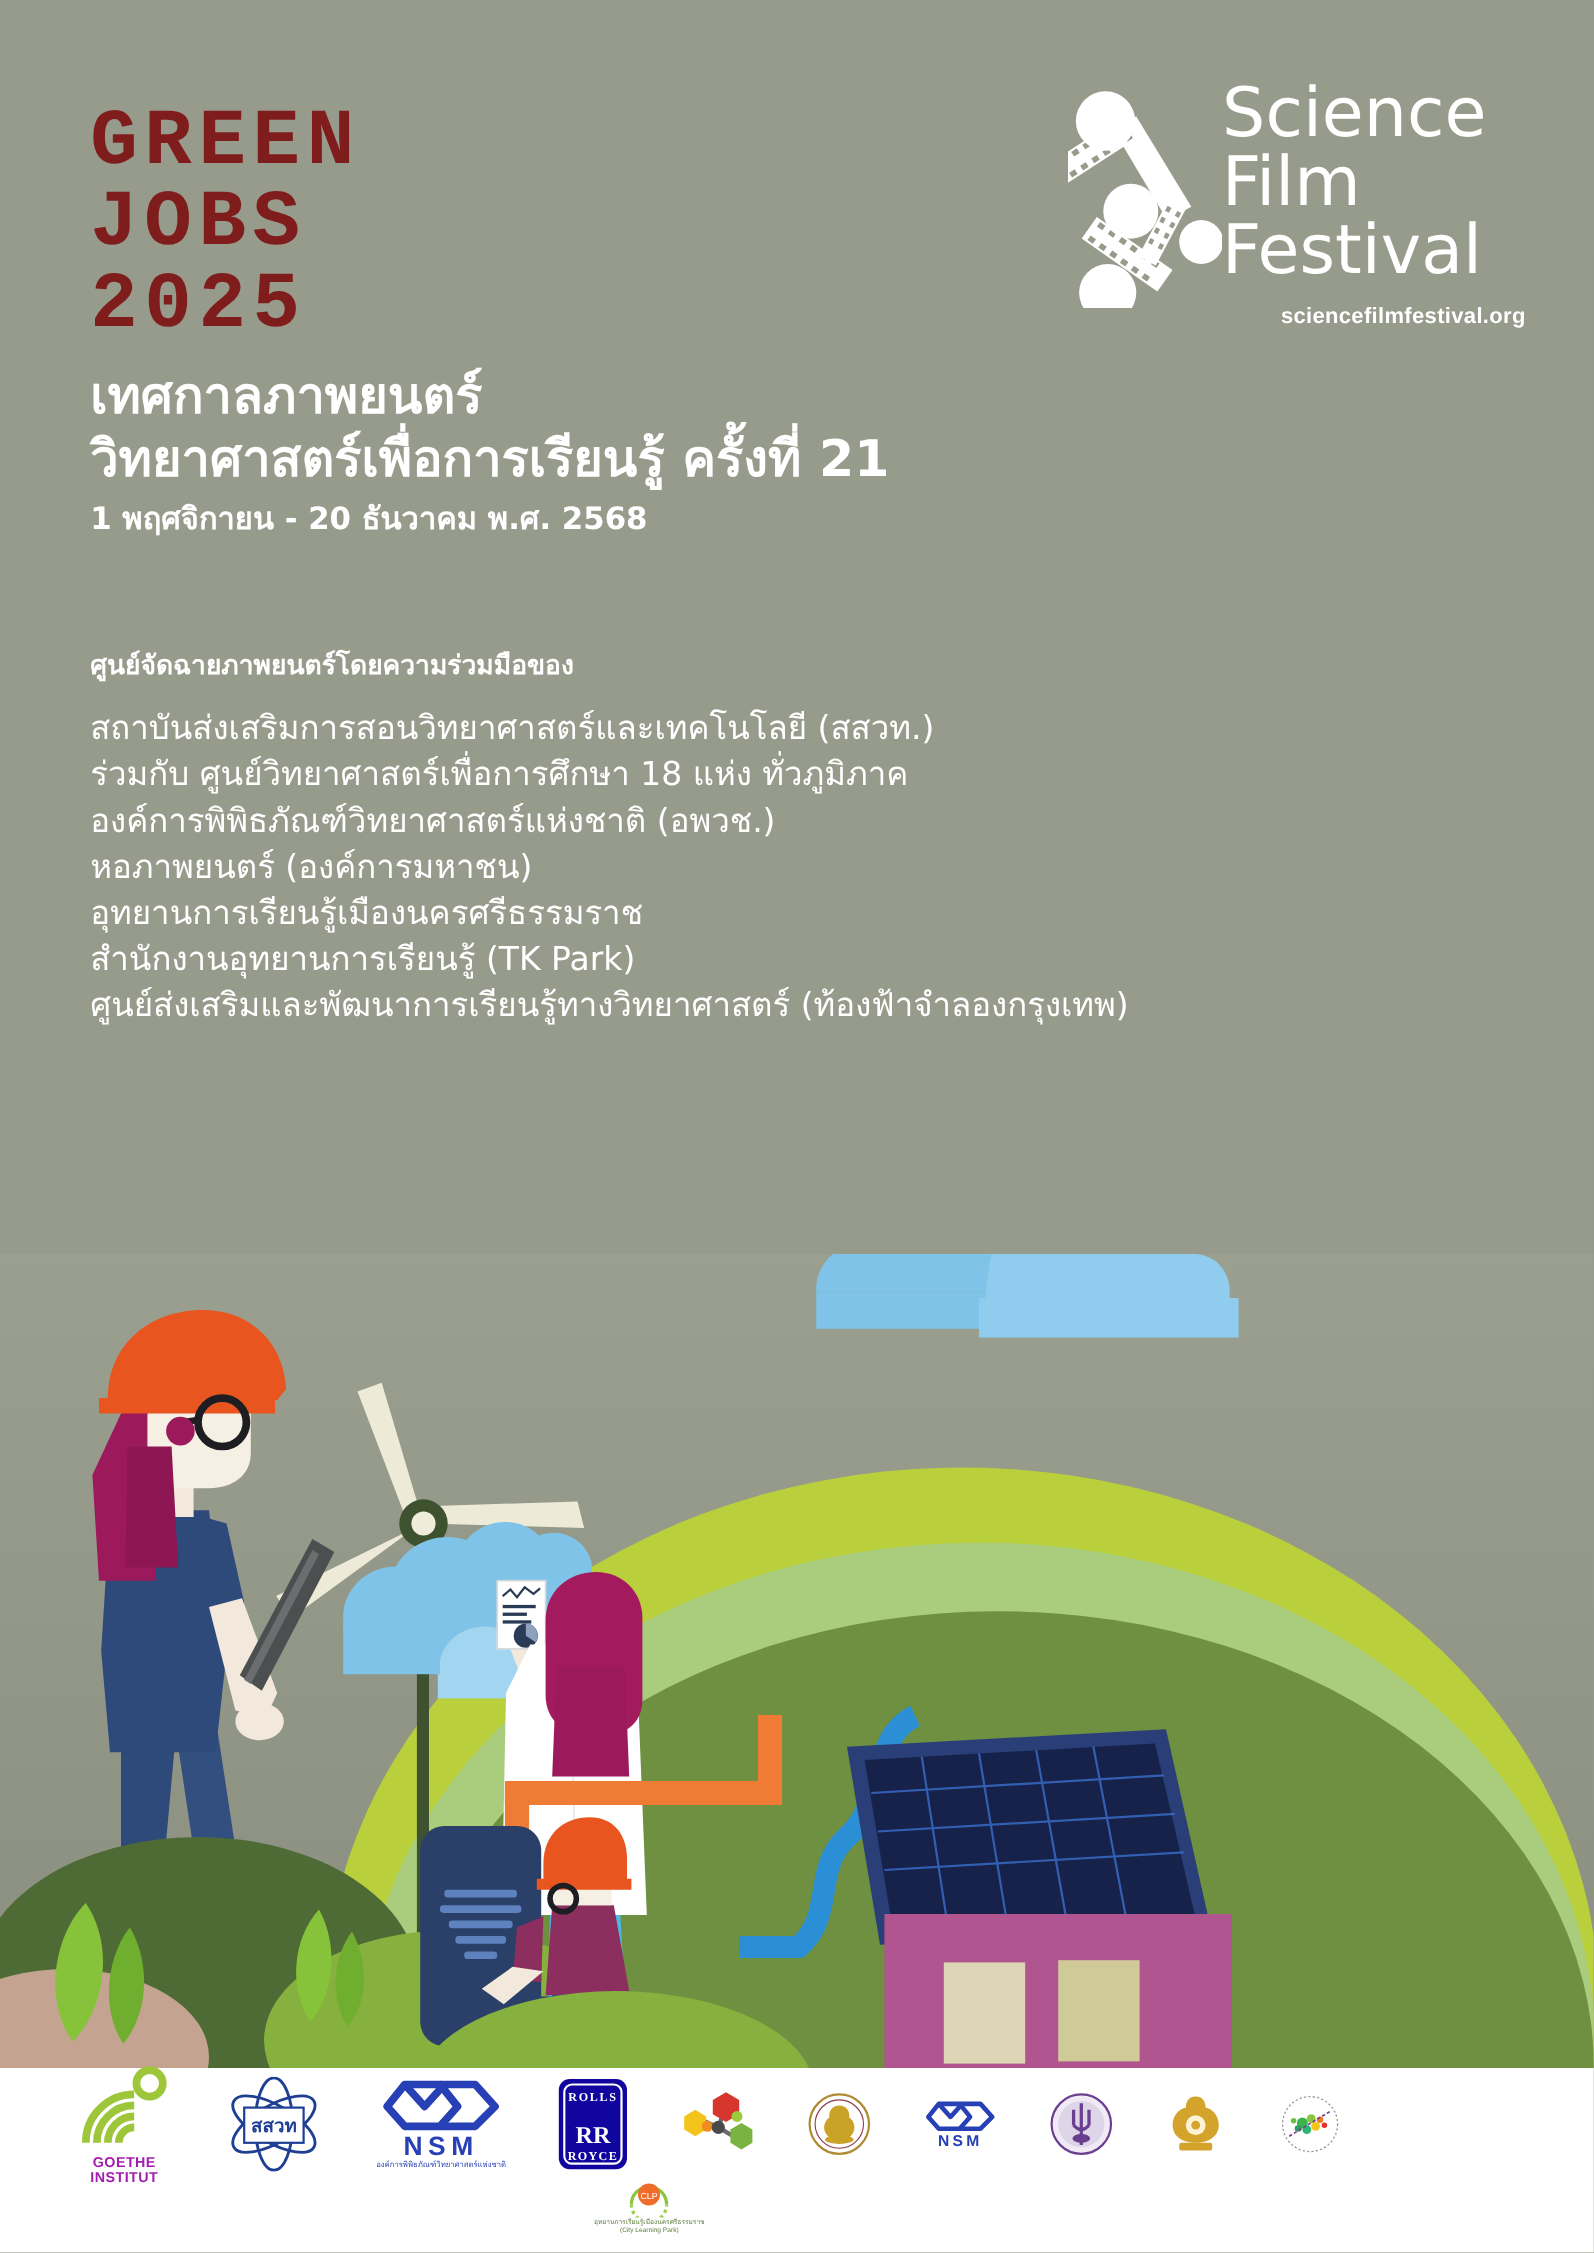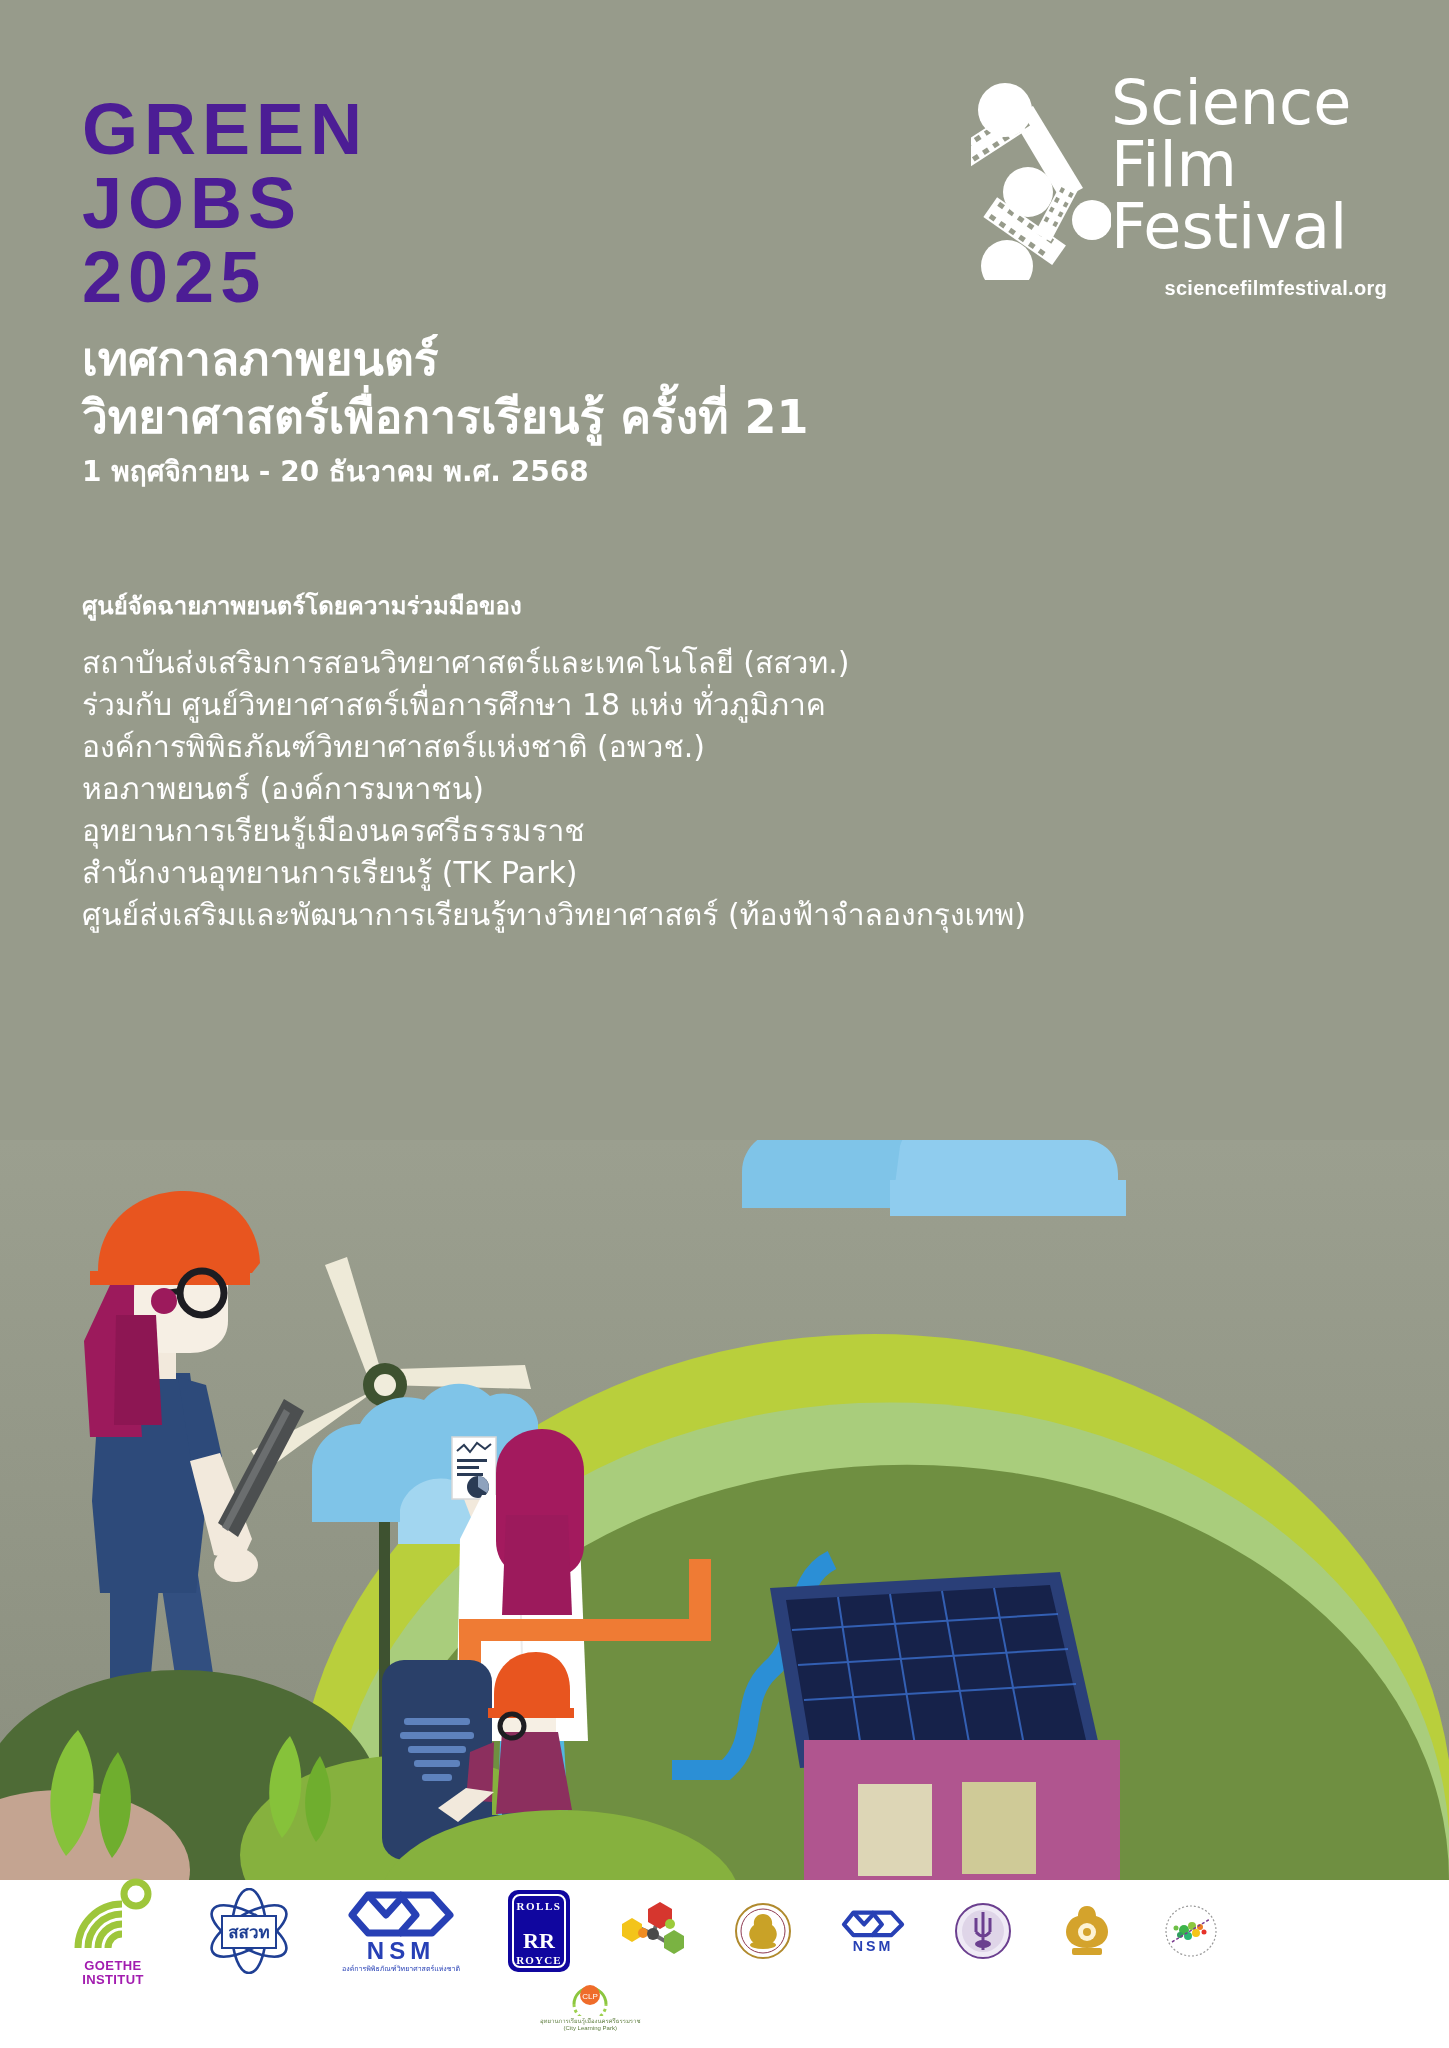--- a/index.html
+++ b/index.html
@@ -6,23 +6,23 @@
   body{
     width:1449px;height:2048px;overflow:hidden;
     font-family:"Liberation Sans","DejaVu Sans",sans-serif;
     background:#979b8b;
   }
   .poster{position:relative;width:1449px;height:2048px;background:#979b8b;overflow:hidden;}
 
   
   .headline{
     position:absolute;left:82px;top:92px;
-    color:#4c1d95;font-weight:800;
+    color:#7f1d1d;font-weight:800;
     font-size:72px;line-height:74px;letter-spacing:6px;
-    font-family:Liberation Sans, sans-serif;
+    font-family:Liberation Mono, monospace;
     text-transform:uppercase;
   }
   .headline div{white-space:nowrap;}
 
   
   .sff{position:absolute;right:58px;top:72px;width:420px;height:230px;}
   .sff-mark{position:absolute;left:0;top:8px;width:140px;height:200px;}
   .sff-words{position:absolute;left:140px;top:0px;color:#fff;
     font-size:62px;line-height:62px;font-weight:400;text-align:left;
     font-family:"DejaVu Sans",sans-serif;}

